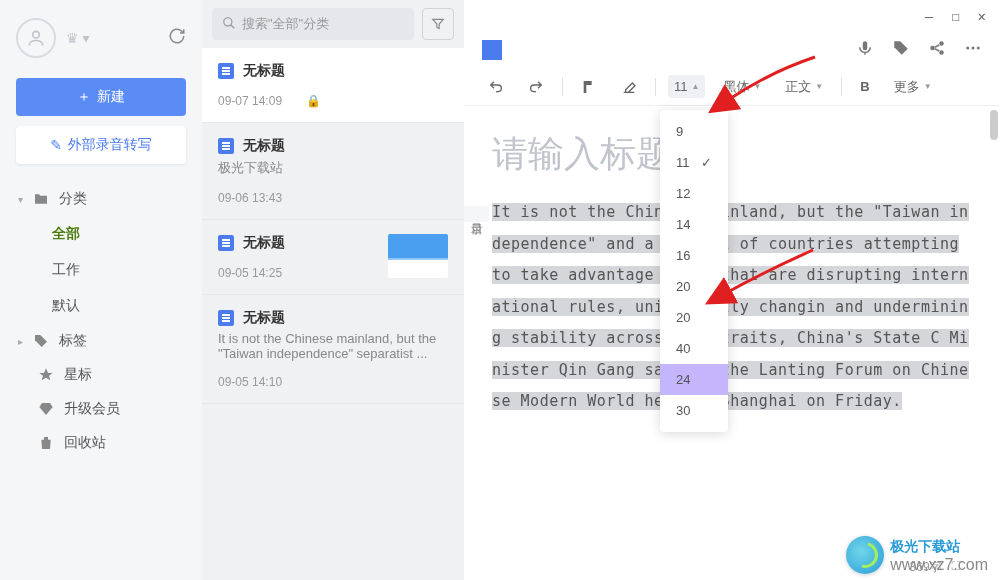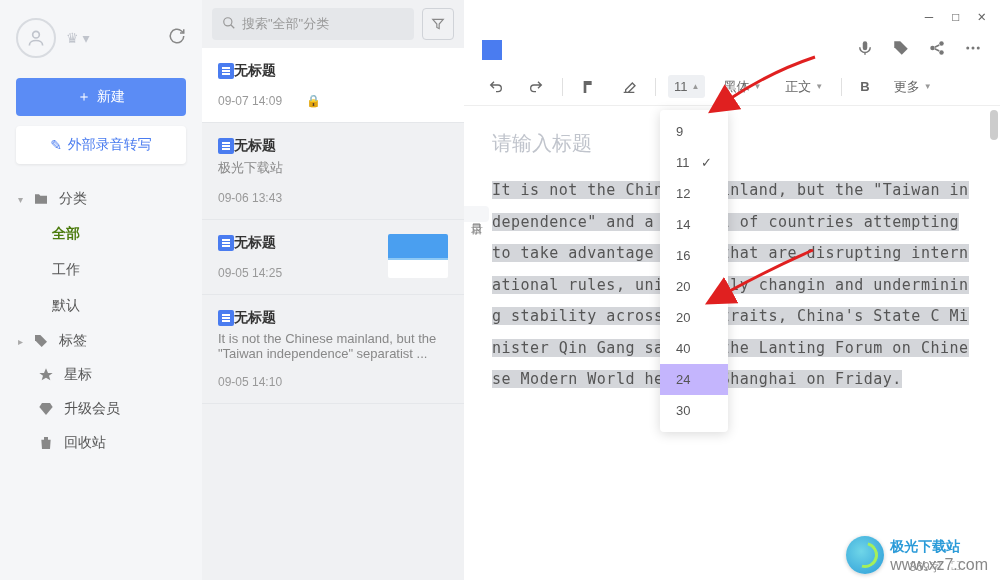--- a/index.html
+++ b/index.html
@@ -21,21 +21,21 @@
     .chevron { color: #aaa; font-size: 10px; }
     .ico { width: 16px; color: #888; display: inline-flex; }
     
     .notelist { position: absolute; left: 202px; top: 0; width: 262px; height: 580px; background: #f0f1f3; }
     .search-row { display: flex; align-items: center; padding: 8px 10px; gap: 8px; }
     .search { flex: 1; background: #e5e7ea; border-radius: 4px; height: 32px; display: flex; align-items: center; padding: 0 10px; color: #999; font-size: 13px; gap: 6px; }
     .filter-btn { width: 32px; height: 32px; border: 1px solid #d0d3d8; border-radius: 4px; display: flex; align-items: center; justify-content: center; color: #888; cursor: pointer; }
     
     .note-card { padding: 14px 16px; border-bottom: 1px solid #e5e7ea; cursor: pointer; }
     .note-card.active { background: #fff; }
-    .note-title { display: flex; align-items: center; gap: 0; color: #333; font-size: 14px; font-weight: 600; }
+    .note-title { display: flex; align-items: center; gap: 9px; color: #333; font-size: 14px; font-weight: 600; }
     .note-doc-ico { width: 16px; height: 16px; background: #4a7cf0; border-radius: 2px; display: inline-flex; align-items: center; justify-content: center; }
     .note-doc-ico::after { content: ''; width: 8px; height: 2px; background: #fff; box-shadow: 0 3px 0 #fff, 0 -3px 0 #fff; }
     .note-rec-ico { width: 16px; height: 16px; background: #2ecc71; border-radius: 2px; }
     .note-sub { color: #888; font-size: 13px; margin-top: 4px; }
     .note-meta { color: #999; font-size: 12px; margin-top: 14px; display: flex; align-items: center; gap: 24px; }
     .note-thumb { float: right; width: 60px; height: 44px; background: linear-gradient(#4a9ff0 0% 55%, #8ec9f5 55% 60%, #fff 60% 100%); margin-left: 8px; border-radius: 2px; }
     
     .editor { position: absolute; left: 464px; top: 0; right: 0; height: 580px; background: #fff; display: flex; flex-direction: column; }
     .titlebar { height: 32px; display: flex; justify-content: flex-end; align-items: center; gap: 18px; padding-right: 14px; color: #666; }
     .winbtn { cursor: pointer; font-family: monospace; font-size: 14px; }
@@ -44,21 +44,21 @@
     .topbar-ico { cursor: pointer; }
     .collapse-ico { width: 20px; height: 20px; background: #4a7cf0; cursor: pointer; }
     
     .toolbar { height: 38px; display: flex; align-items: center; gap: 12px; padding: 0 18px; color: #666; font-size: 13px; border-bottom: 1px solid #eee; }
     .tb-btn { padding: 4px 6px; cursor: pointer; border-radius: 3px; display: inline-flex; align-items: center; gap: 4px; }
     .tb-btn.open { background: #eef0f3; }
     .tb-sep { width: 1px; height: 18px; background: #e0e0e0; }
     .tri { font-size: 8px; color: #999; }
     
     .page { flex: 1; padding: 24px 28px; position: relative; overflow: hidden; background: #fff; }
-    .doc-title { font-size: 20px; color: #c0c4cc; margin-bottom: 18px; }
+    .doc-title { font-size: 36px; color: #c0c4cc; margin-bottom: 18px; }
     .body-text { font-family: "SimHei", monospace; font-size: 15px; line-height: 2.1; color: #555; background: #d4d6da; letter-spacing: 0.5px; word-break: break-all; }
     .side-tab { position: absolute; left: 0; top: 100px; writing-mode: vertical-rl; background: #f5f6f8; padding: 8px 4px; font-size: 12px; color: #888; border-radius: 0 4px 4px 0; cursor: pointer; }
     
     .dropdown { position: absolute; left: 660px; top: 110px; width: 68px; background: #fff; border-radius: 4px; box-shadow: 0 2px 12px rgba(0,0,0,0.15); padding: 6px 0; z-index: 100; }
     .dd-item { padding: 8px 16px; font-size: 13px; color: #555; cursor: pointer; display: flex; align-items: center; justify-content: space-between; }
     .dd-item.sel::after { content: '✓'; color: #555; }
     .dd-item.hov { background: #c4b5fd; }
     
     .arrow { position: absolute; pointer-events: none; z-index: 200; }
     .arrow svg { overflow: visible; }

